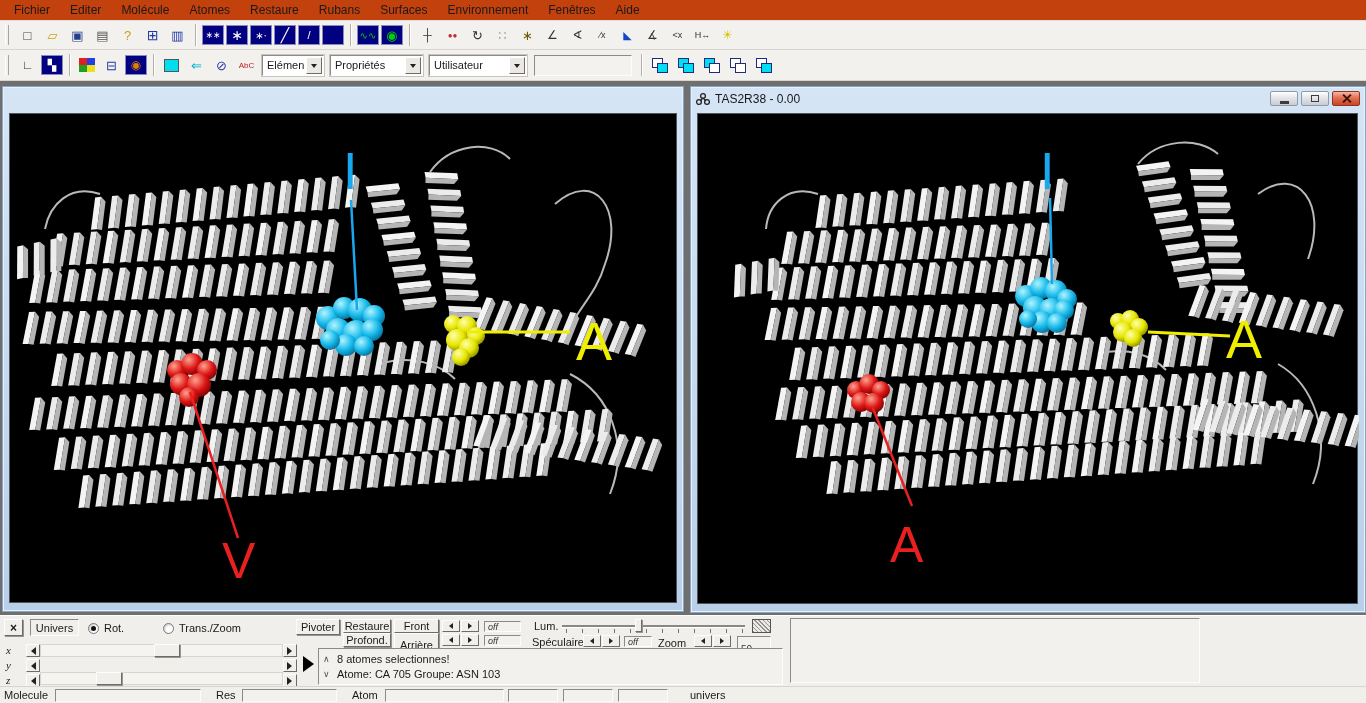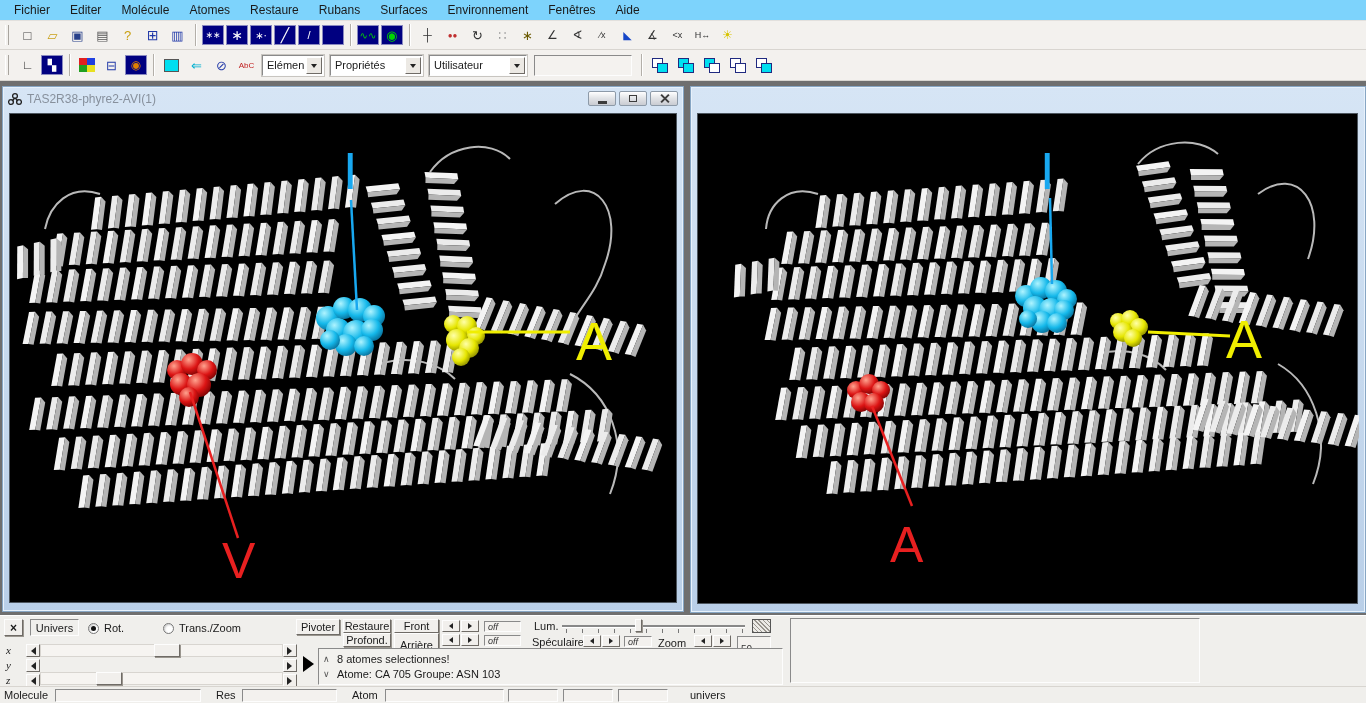--- a/index.html
+++ b/index.html
@@ -1,20 +1,20 @@
 <!DOCTYPE html>
 <html><head>
 <meta charset="utf-8">
 <style>
   *{box-sizing:border-box;margin:0;padding:0;-webkit-user-select:none;user-select:none}
   html,body{width:1366px;height:703px;overflow:hidden}
   body{position:relative;background:#f0efed;font-family:"Liberation Sans",sans-serif;font-size:12px;color:#1a1a1a}
 
   
-  .menubar{height:21px;background:#7dd3fc;border-bottom:1px solid #e2e0dd;display:flex;align-items:flex-end;padding-left:4px}
+  .menubar{height:21px;background:#c2410c;border-bottom:1px solid #e2e0dd;display:flex;align-items:flex-end;padding-left:4px}
   .menu-item{padding:3px 10px;white-space:nowrap}
 
   
   .toolbar{background:#f3f1ee;border-bottom:1px solid #d8d5d0;display:flex;align-items:center;padding:0 2px}
   .tb1{height:29px}.tb2{height:31px}
   .grip{width:4px;height:20px;border-left:1px solid #fff;border-right:1px solid #a8a49e;margin:0 6px 0 3px}
   .tbrow{display:flex;align-items:center}
   .tbtn{width:23px;height:22px;display:flex;align-items:center;justify-content:center;margin:0 1px;color:#333;cursor:default;border:1px solid transparent}
   .tbtn.navy{width:22px;height:20px;background:#000080;border:1px solid #8a8ac0;color:#fff}
   .tbtn.green{color:#00d400}
@@ -259,40 +259,20 @@
       <div class="tbtn ovl">
         <i class="bk"></i>
         <i class="fr" style="background: rgb(0, 223, 240);"></i>
       </div>
     </div>
 </div>
 
 <div class="mdi">
 
   <div class="win inactive" style="left:2px;top:5px;width:682px;height:526px">
-    <div class="titlebar">
-      <svg width="14" height="14" viewBox="0 0 14 14">
-        <circle cx="7" cy="4" r="2.4" fill="none" stroke="#222" stroke-width="1.3"></circle>
-        <circle cx="3" cy="10" r="2.4" fill="none" stroke="#222" stroke-width="1.3"></circle>
-        <circle cx="11" cy="10" r="2.4" fill="none" stroke="#222" stroke-width="1.3"></circle>
-        <path d="M7 6L4 9M7 6l3 3" stroke="#222" stroke-width="1.2"></path>
-      </svg>
-      <span class="ttl">TAS2R38-phyre2-AVI(1)</span>
-      <div class="cap">
-        <div class="cbtn">
-            <i class="gi-min"></i>
-          </div>
-        <div class="cbtn">
-            <i class="gi-max"></i>
-          </div>
-        <div class="cbtn">
-            <i class="gi-close"></i>
-          </div>
-      </div>
-    </div>
     <div class="viewport" style="left:6px;top:26px;width:668px;height:490px">
       <svg id="svg0" width="668" height="490" viewBox="0 0 668 490">
         <g class="protein">
             <path d="M545,90 C585,55 615,95 595,150 C585,185 560,200 555,230" fill="none" stroke="#b9b9b9" stroke-width="2"></path>
             <path d="M420,58 C440,30 480,25 500,45" fill="none" stroke="#b9b9b9" stroke-width="2"></path>
             <path d="M560,260 C600,280 620,330 600,380" fill="none" stroke="#b9b9b9" stroke-width="2"></path>
             <path d="M90,80 C60,70 40,90 35,115" fill="none" stroke="#b9b9b9" stroke-width="2"></path>
             <path d="M370,250 C400,240 430,250 445,265" fill="none" stroke="#b9b9b9" stroke-width="2"></path>
             <g transform="translate(78,82) rotate(-5)">
               <polygon points="0,34 7,2 13,2 6,34" fill="#f4f4f4"></polygon>
@@ -820,20 +800,40 @@
               <stop offset="0%" stop-color="#ffa28e"></stop>
               <stop offset="55%" stop-color="#dc1414"></stop>
               <stop offset="100%" stop-color="#6e0000"></stop>
             </radialGradient>
           </defs>
         </svg>
     </div>
   </div>
 
   <div class="win active" style="left:690px;top:5px;width:676px;height:527px">
+    <div class="titlebar">
+      <svg width="14" height="14" viewBox="0 0 14 14">
+        <circle cx="7" cy="4" r="2.4" fill="none" stroke="#222" stroke-width="1.3"></circle>
+        <circle cx="3" cy="10" r="2.4" fill="none" stroke="#222" stroke-width="1.3"></circle>
+        <circle cx="11" cy="10" r="2.4" fill="none" stroke="#222" stroke-width="1.3"></circle>
+        <path d="M7 6L4 9M7 6l3 3" stroke="#222" stroke-width="1.2"></path>
+      </svg>
+      <span class="ttl">TAS2R38 - 0.00</span>
+      <div class="cap">
+        <div class="cbtn">
+            <i class="gi-min"></i>
+          </div>
+        <div class="cbtn">
+            <i class="gi-max"></i>
+          </div>
+        <div class="cbtn red">
+            <i class="gi-close"></i>
+          </div>
+      </div>
+    </div>
     <div class="viewport" style="left:6px;top:26px;width:661px;height:491px">
       <svg id="svg1" width="661" height="491" viewBox="0 0 661 491">
         <g class="protein">
             <path d="M560,80 C600,50 630,90 610,145" fill="none" stroke="#b9b9b9" stroke-width="2"></path>
             <path d="M440,50 C460,25 500,22 520,40" fill="none" stroke="#b9b9b9" stroke-width="2"></path>
             <path d="M580,250 C615,270 635,320 615,370" fill="none" stroke="#b9b9b9" stroke-width="2"></path>
             <path d="M120,80 C90,70 70,90 68,115" fill="none" stroke="#b9b9b9" stroke-width="2"></path>
             <path d="M400,240 C430,232 455,242 468,256" fill="none" stroke="#b9b9b9" stroke-width="2"></path>
             <g transform="translate(115,80) rotate(-4)">
               <polygon points="0,34 7,2 13,2 6,34" fill="#f4f4f4"></polygon>

